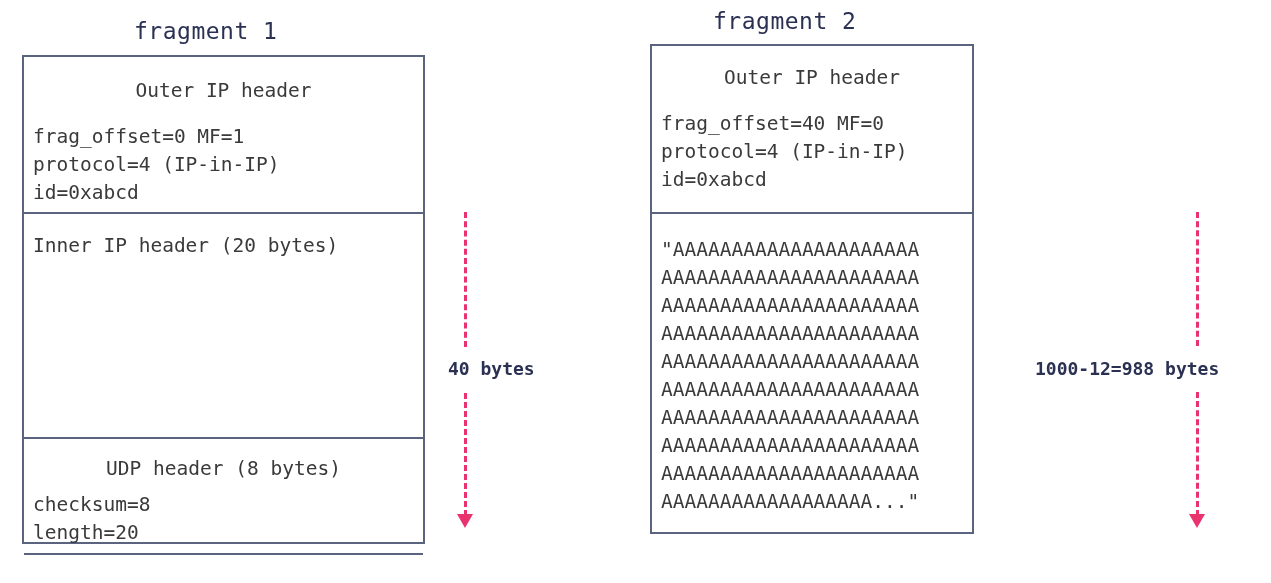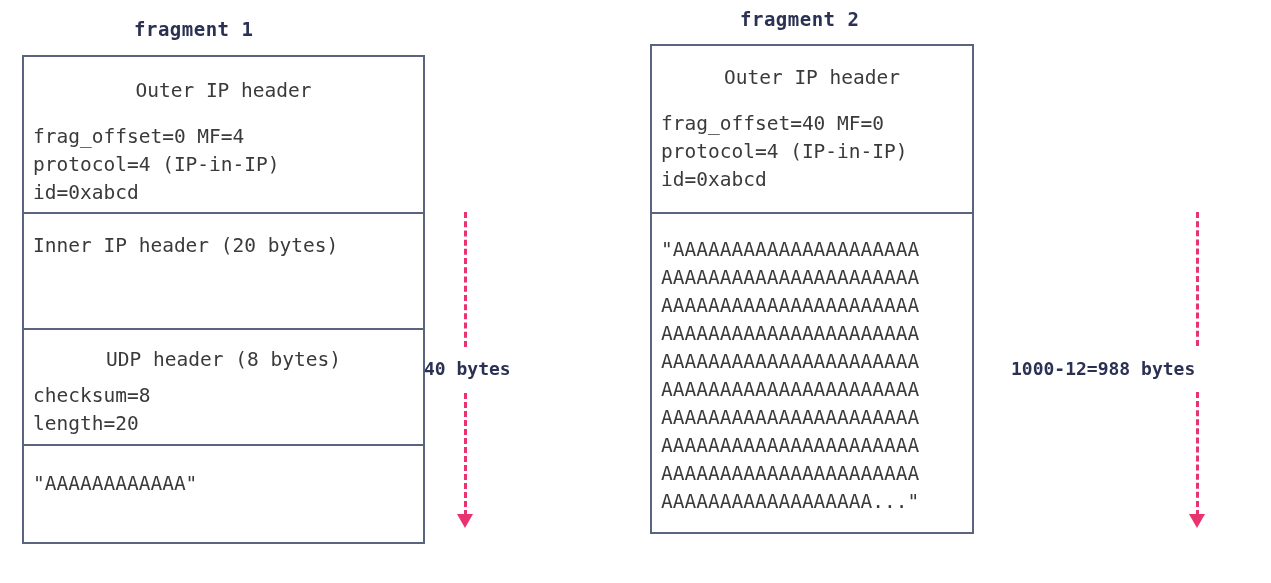--- a/index.html
+++ b/index.html
@@ -13,28 +13,28 @@
     position: relative;
     overflow: hidden;
     font-family: "DejaVu Sans Mono", "Liberation Mono", monospace;
     color: #333333;
   }
 
   
   .frag-title {
     position: absolute;
     font-family: "DejaVu Sans Mono", "Liberation Mono", monospace;
-    font-weight: bold;
-    font-size: 19px;
+    font-weight: normal;
+    font-size: 23px;
     color: #2b3152;
     letter-spacing: 0.5px;
     white-space: pre;
   }
   #title-frag1 { left: 134px; top: 18px; }
-  #title-frag2 { left: 740px; top: 8px; }
+  #title-frag2 { left: 713px; top: 8px; }
 
   
   .packet-box {
     position: absolute;
     box-sizing: border-box;
     border: 2px solid #5a6480;
     background: #ffffff;
   }
   #packet-box-frag1 {
     left: 22px;
@@ -68,22 +68,22 @@
   }
   .pkt-line.centered {
     text-align: center;
   }
   .pkt-line.pad-left { padding-left: 9px; }
   .spacer-xs { height: 8px; }
   .spacer-md { height: 18px; }
 
   
   #f1-outer   { height: 155px; padding-top: 20px; }
-  #f1-inner   { height: 116px; padding-top: 18px; }
-  #f1-udp     { height: 116px; padding-top: 16px; }
+  #f1-inner   { height: 177px; padding-top: 18px; }
+  #f1-udp     { height: 116px; padding-top: 16px; margin-top: 48px; }
   #f1-payload { height: 69px;  padding-top: 24px; }
 
   
   #f2-outer   { height: 166px; padding-top: 18px; }
   #f2-payload { height: 320px; padding-top: 22px; }
 
   .payload-block {
     font-family: "DejaVu Sans Mono", "Liberation Mono", monospace;
     font-size: 19.5px;
     line-height: 28px;
@@ -109,20 +109,21 @@
     border-right: 8px solid transparent;
     border-top: 14px solid #e8336e;
   }
   .measure-label {
     position: absolute;
     font-family: "DejaVu Sans Mono", "Liberation Mono", monospace;
     font-weight: bold;
     font-size: 18px;
     color: #2b3152;
     white-space: pre;
+    padding-left: 24px;
   }
 
   
   #measure-left-seg-top    { left: 464px; top: 212px;  height: 135px; }
   #measure-left-seg-bottom { left: 464px; top: 393px;  height: 123px; }
   #measure-left-head       { left: 457px; top: 514px; }
   #measure-left-label      { left: 424px; top: 358px; }
 
   
   #measure-right-seg-top    { left: 1196px; top: 212px; height: 134px; }
@@ -133,21 +134,21 @@
 </head>
 <body>
 
 <div class="frag-title" id="title-frag1">fragment 1</div>
 
 <div class="packet-box" id="packet-box-frag1">
 
   <div class="pkt-section" id="f1-outer">
     <div class="pkt-line centered">Outer IP header</div>
     <div class="spacer-md"></div>
-    <div class="pkt-line pad-left">frag_offset=0 MF=4</div>
+    <div class="pkt-line pad-left">frag_offset=0 MF=1</div>
     <div class="pkt-line pad-left">protocol=4 (IP-in-IP)</div>
     <div class="pkt-line pad-left">id=0xabcd</div>
   </div>
 
   <div class="pkt-section" id="f1-inner">
     <div class="pkt-line pad-left">Inner IP header (20 bytes)</div>
     <div class="spacer-md"></div>
   </div>
 
   <div class="pkt-section" id="f1-udp">

